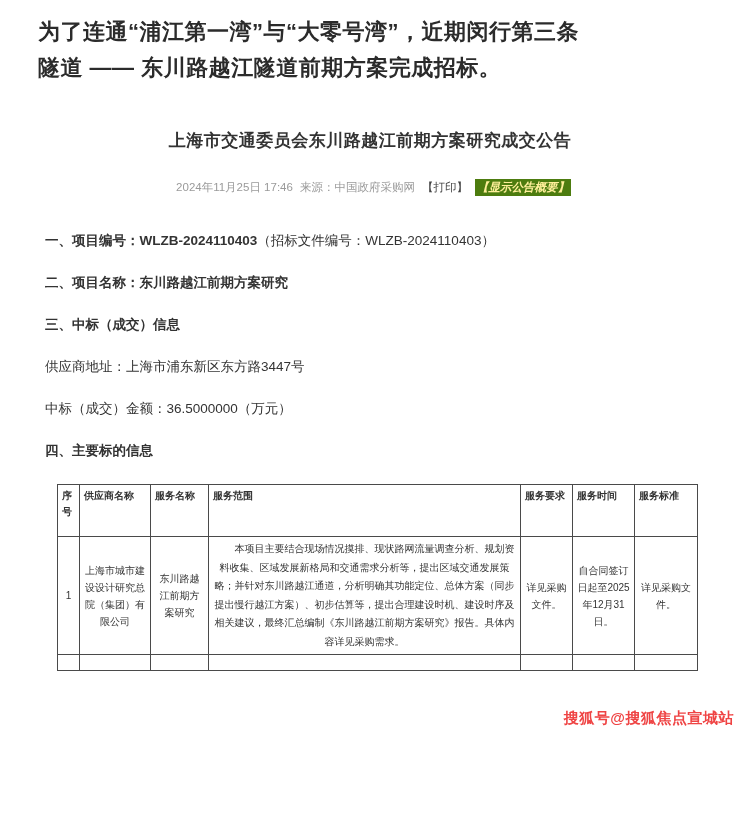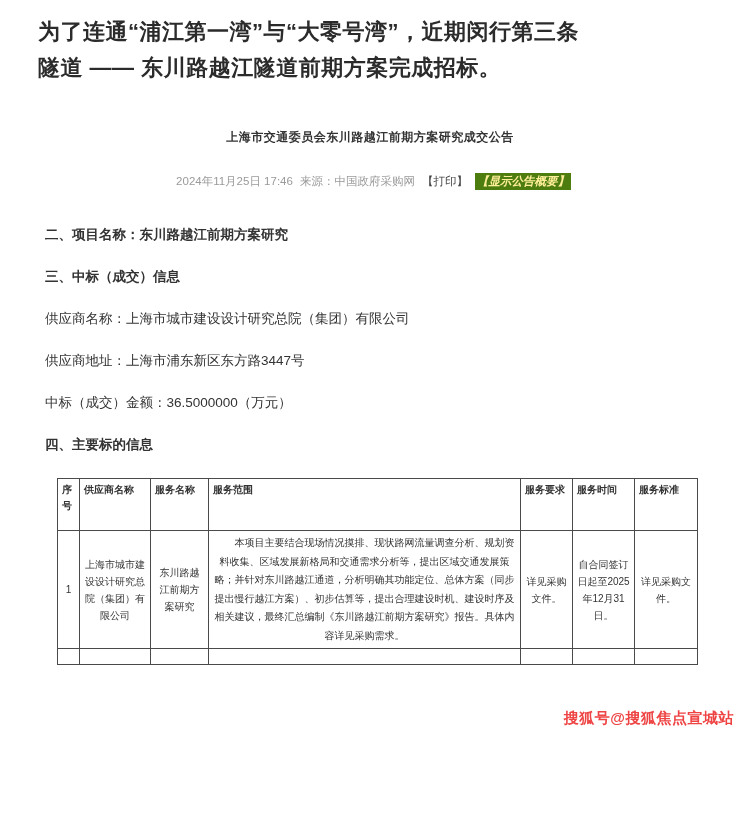--- a/index.html
+++ b/index.html
@@ -18,21 +18,21 @@
     font-size: 22px;
     font-weight: 700;
     color: #2b2b2b;
     line-height: 1.62;
     letter-spacing: 0.5px;
   }
   .intro span { display: block; }
   .title {
     margin: 44px 30px 0 30px;
     text-align: center;
-    font-size: 12px;
+    font-size: 17px;
     font-weight: 700;
     color: #333333;
     letter-spacing: 0.5px;
   }
   .meta {
     margin-top: 27px;
     display: flex;
     justify-content: center;
     align-items: center;
     gap: 7px;
@@ -106,23 +106,23 @@
   <h1 class="title">上海市交通委员会东川路越江前期方案研究成交公告</h1>
 
   <div class="meta">
     <span>2024年11月25日 17:46</span>
     <span>来源：中国政府采购网</span>
     <span class="print-link">【打印】</span>
     <span class="summary-btn">【显示公告概要】</span>
   </div>
 
   <div class="content">
+    <p><span class="bold">一、项目编号：WLZB-2024110403</span><span>（招标文件编号：WLZB-2024110403）</span></p>
     <p class="bold">二、项目名称：东川路越江前期方案研究</p>
     <p class="bold">三、中标（成交）信息</p>
-    <p>供应商名称：上海市城市建设设计研究总院（集团）有限公司</p>
     <p>供应商地址：上海市浦东新区东方路3447号</p>
     <p>中标（成交）金额：36.5000000（万元）</p>
     <p class="bold">四、主要标的信息</p>
 
     <table class="notice-table">
       <colgroup>
         <col style="width:22px">
         <col style="width:71px">
         <col style="width:58px">
         <col style="width:312px">

